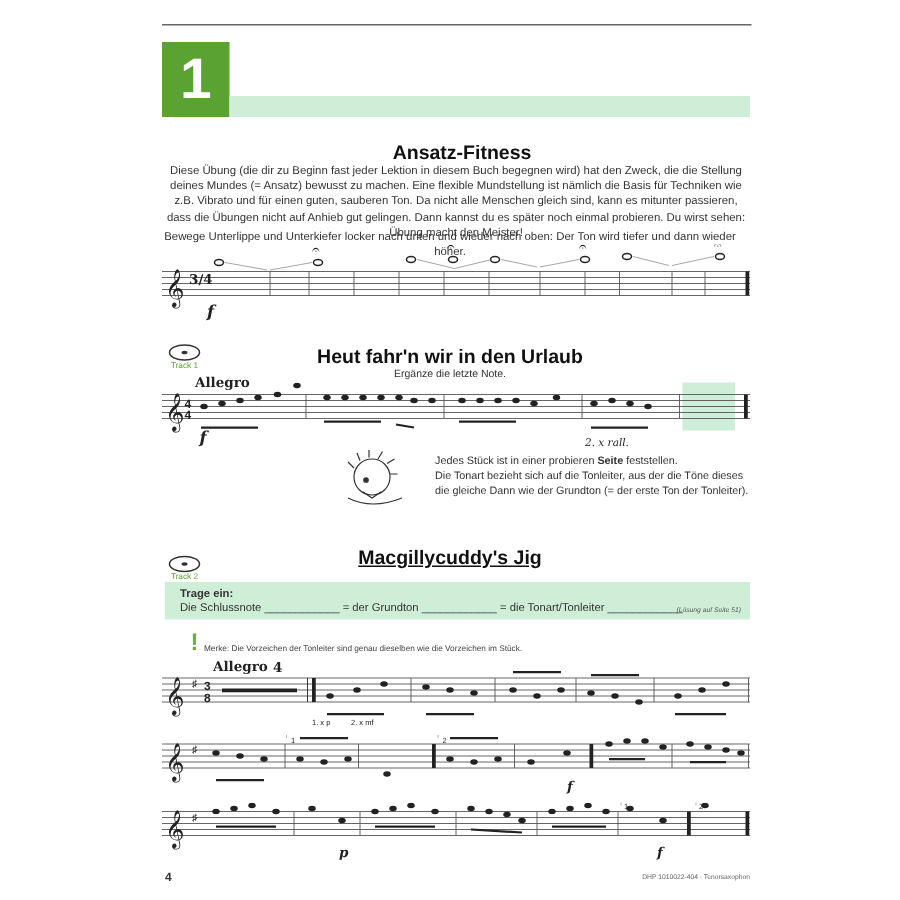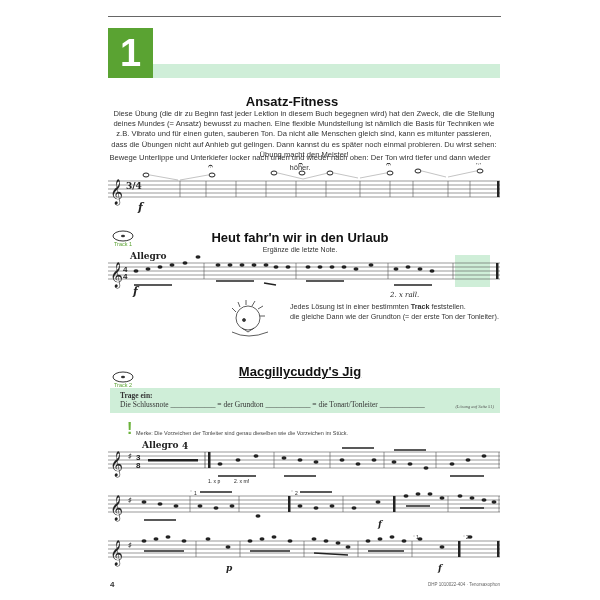--- a/index.html
+++ b/index.html
@@ -17,21 +17,21 @@
 </style>
 </head>
 <body>
 
 <div class="abs topline"></div>
 <div class="abs chapbox">
     <span>1</span>
   </div>
 <div class="abs chapbar"></div>
 
-<div class="abs h2" style="left:92px; top:94px; width:400px;">Ansatz-Fitness</div>
+<div class="abs h2" style="left:108px; top:94px; width:400px;">Ansatz-Fitness</div>
 <div class="abs para" style="left:108px; top:109px; width:392px;">Diese Übung (die dir zu Beginn fast jeder Lektion in diesem Buch begegnen wird) hat den Zweck, die die Stellung deines Mundes (= Ansatz) bewusst zu machen. Eine flexible Mundstellung ist nämlich die Basis für Techniken wie z.B. Vibrato und für einen guten, sauberen Ton. Da nicht alle Menschen gleich sind, kann es mitunter passieren, dass die Übungen nicht auf Anhieb gut gelingen. Dann kannst du es später noch einmal probieren. Du wirst sehen: Übung macht den Meister!</div>
 <div class="abs para" style="left:100px; top:153px; width:400px;">Bewege Unterlippe und Unterkiefer locker nach unten und wieder nach oben: Der Ton wird tiefer und dann wieder höher.</div>
 
 <svg class="staff" style="left:108px; top:163px;" width="395" height="55">
   <g stroke="#555" stroke-width="0.6">
     <line x1="0" y1="18" x2="392" y2="18"></line>
       <line x1="0" y1="22" x2="392" y2="22"></line>
     <line x1="0" y1="26" x2="392" y2="26"></line>
       <line x1="0" y1="30" x2="392" y2="30"></line>
     <line x1="0" y1="34" x2="392" y2="34"></line>
@@ -148,33 +148,34 @@
       <g fill="none" stroke="#333" stroke-width="0.8">
         <circle cx="26" cy="20" r="12"></circle>
         <path d="M14 14 l-4 -4 M18 9 l-2 -5 M24 7 l0 -5 M30 8 l3 -5 M36 11 l5 -3 M38 18 l5 0"></path>
         <circle cx="22" cy="22" r="1.5" fill="#333"></circle>
         <path d="M10 34 q16 8 36 0"></path>
         <path d="M20 30 l6 4 l6 -4"></path>
       </g>
     </svg>
 </div>
 <div class="abs" style="left:290px; top:302px; font-size:7.2px; line-height:10px; color:#333;">
-  <div><span>Jedes Lösung ist in einer bestimmten </span><b>Track</b><span> feststellen.</span></div>
+  <div><span>Jedes Stück ist in einer probieren </span><b>Seite</b><span> feststellen.</span></div>
+  <div>Die Tonart bezieht sich auf die Tonleiter, aus der die Töne dieses</div>
   <div>die gleiche Dann wie der Grundton (= der erste Ton der Tonleiter).</div>
 </div>
 
 <div class="abs" style="left:112px; top:369px;">
   <svg width="22" height="12">
       <ellipse cx="11" cy="6" rx="10" ry="5" fill="none" stroke="#333" stroke-width="1"></ellipse>
       <ellipse cx="11" cy="6" rx="2" ry="1.2" fill="#333"></ellipse>
     </svg>
 </div>
 <div class="abs track" style="left:108px; top:382px;">Track 2</div>
 <div class="abs h2" style="left:100px; top:364px; width:400px;text-decoration:underline;">Macgillycuddy's Jig</div>
-<div class="abs greenbox" style="left:110px; top:388px; width:390px; height:25px;font-family:Liberation Serif, serif;">
+<div class="abs greenbox" style="left:110px; top:388px; width:390px; height:25px;">
   <div style="position:absolute; left:10px; top:3px; font-size:7.5px; font-weight:bold; color:#333;">Trage ein:</div>
   <div style="position:absolute; left:10px; top:12px; font-size:7.5px; color:#333;">Die Schlussnote ____________ = der Grundton ____________ = die Tonart/Tonleiter ____________</div>
   <div style="position:absolute; right:6px; top:16px; font-size:4.5px; font-style:italic; color:#555;">(Lösung auf Seite 51)</div>
 </div>
 <div class="abs" style="left:127px; top:420px; color:#6ab23a; font-weight:bold; font-size:16px;">!</div>
 <div class="abs" style="left:136px; top:430px; font-size:5.5px; color:#444;">Merke: Die Vorzeichen der Tonleiter sind genau dieselben wie die Vorzeichen im Stück.</div>
 
 <div class="abs" style="left:142px; top:440px; font-family:'DejaVu Serif', serif; font-weight:bold; font-size:9px;">Allegro</div>
 <div class="abs" style="left:182px; top:441px; font-family:'DejaVu Serif', serif; font-weight:bold; font-size:9px;">4</div>
 

